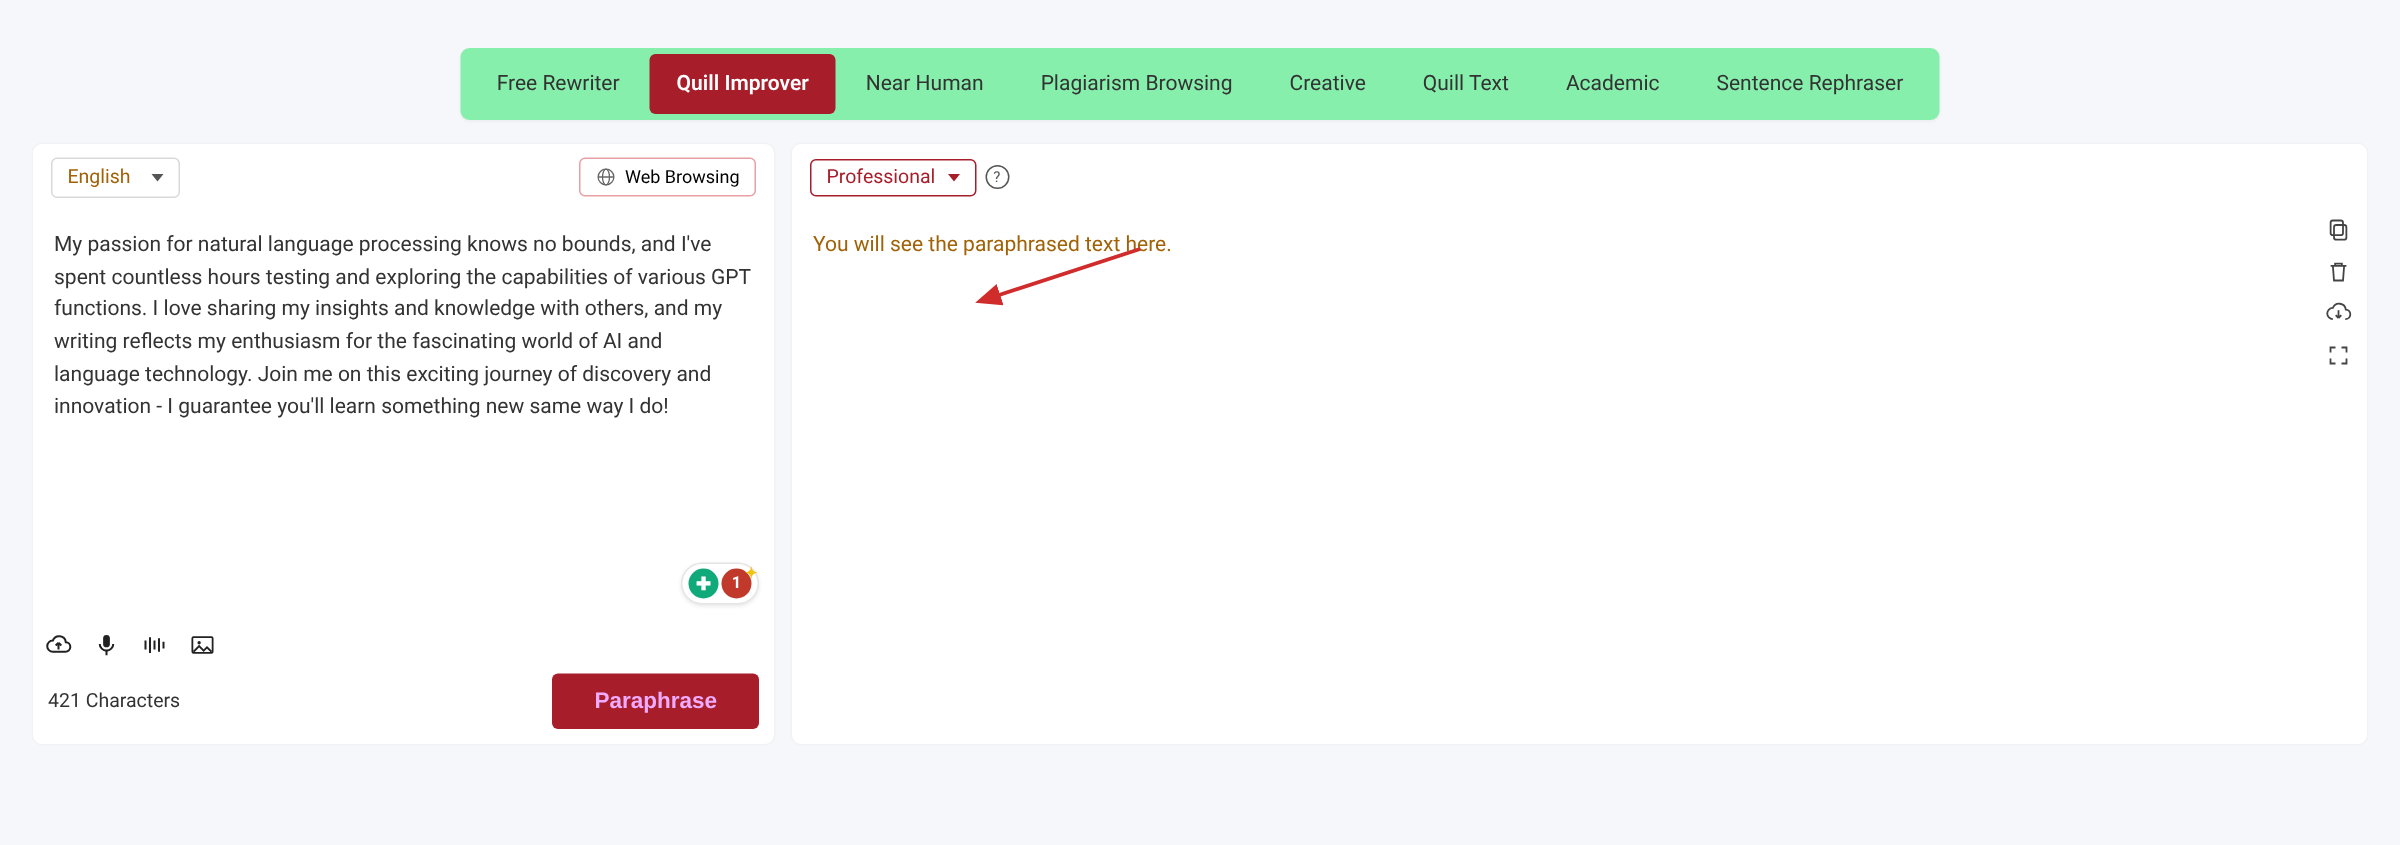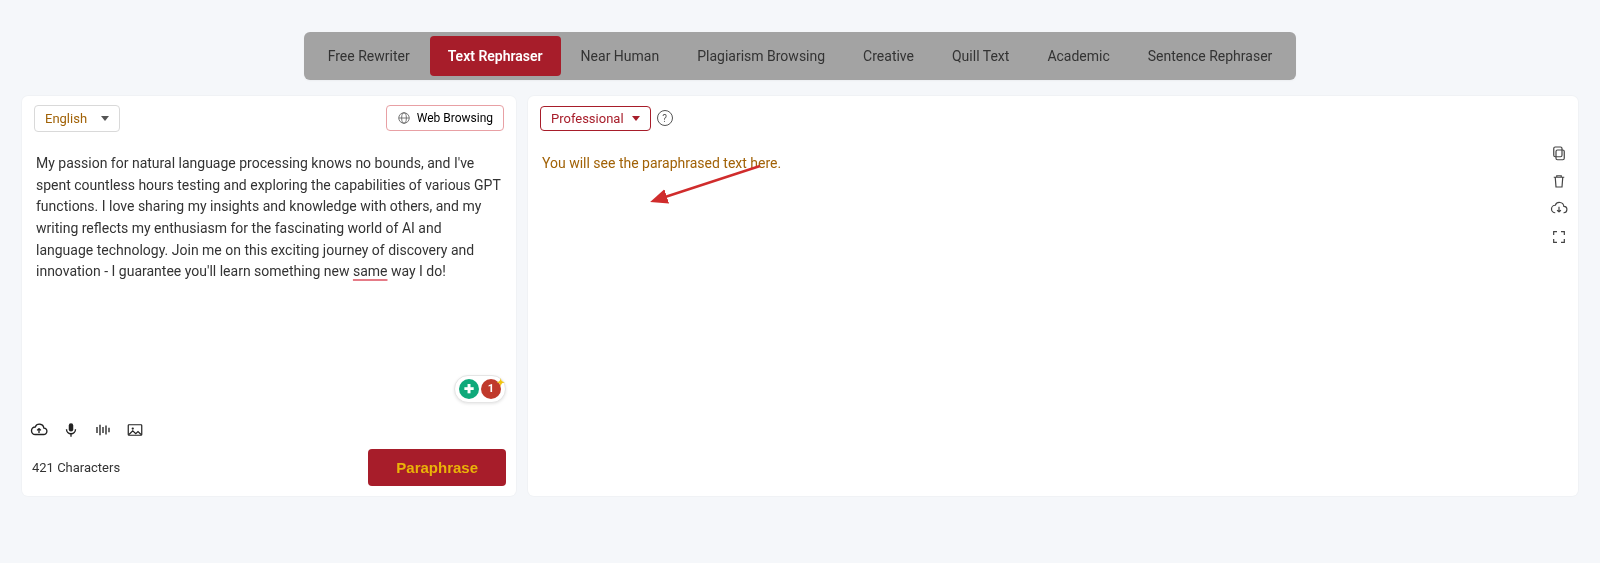--- a/index.html
+++ b/index.html
@@ -21,21 +21,21 @@
   }
   
   .tabs-wrap {
     display: flex;
     justify-content: center;
     padding: 10px 0 0 0;
     margin-bottom: 16px;
   }
   .tabs {
     display: flex;
-    background: #a3a3a3;
+    background: #86efac;
     border-radius: 6px;
     padding: 4px 6px;
     gap: 2px;
     box-shadow: 0 1px 2px rgba(0,0,0,0.04);
   }
   .tab {
     padding: 12px 18px;
     color: #333;
     font-size: 14px;
     border-radius: 4px;
@@ -120,21 +120,20 @@
   .textarea {
     flex: 1;
     padding: 10px 14px;
     font-size: 14px;
     line-height: 1.55;
     color: #333;
     border-top: 1px solid transparent;
     position: relative;
   }
   .underline-word {
-    text-decoration: underline;
     text-decoration-color: #e57b87;
     text-decoration-thickness: 1.5px;
     text-underline-offset: 3px;
   }
   .placeholder-text { color: #a16207; }
   
   .badge-tray {
     position: absolute;
     right: 10px;
     bottom: 10px;
@@ -174,21 +173,21 @@
   .footer {
     display: flex;
     align-items: center;
     justify-content: space-between;
     padding: 10px 10px 10px 10px;
     gap: 44px;
   }
   .char-count { font-size: 13px; color: #333; }
   .primary-btn {
     background: #a71d2a;
-    color: #eab308;
+    color: #f0abfc;
     border: none;
     border-radius: 4px;
     padding: 10px 28px;
     font-size: 15px;
     font-weight: 600;
     cursor: pointer;
   }
   
   .action-rail {
     position: absolute;
@@ -216,21 +215,21 @@
   .right-header-left { display: flex; align-items: center; }
 </style>
 </head>
 <body>
 
 <div class="outer">
 
   <div class="tabs-wrap">
     <div class="tabs">
       <div class="tab">Free Rewriter</div>
-      <div class="tab active">Text Rephraser</div>
+      <div class="tab active">Quill Improver</div>
       <div class="tab">Near Human</div>
       <div class="tab">Plagiarism Browsing</div>
       <div class="tab">Creative</div>
       <div class="tab">Quill Text</div>
       <div class="tab">Academic</div>
       <div class="tab">Sentence Rephraser</div>
     </div>
   </div>
 
   <div class="split" style="position:relative;">

